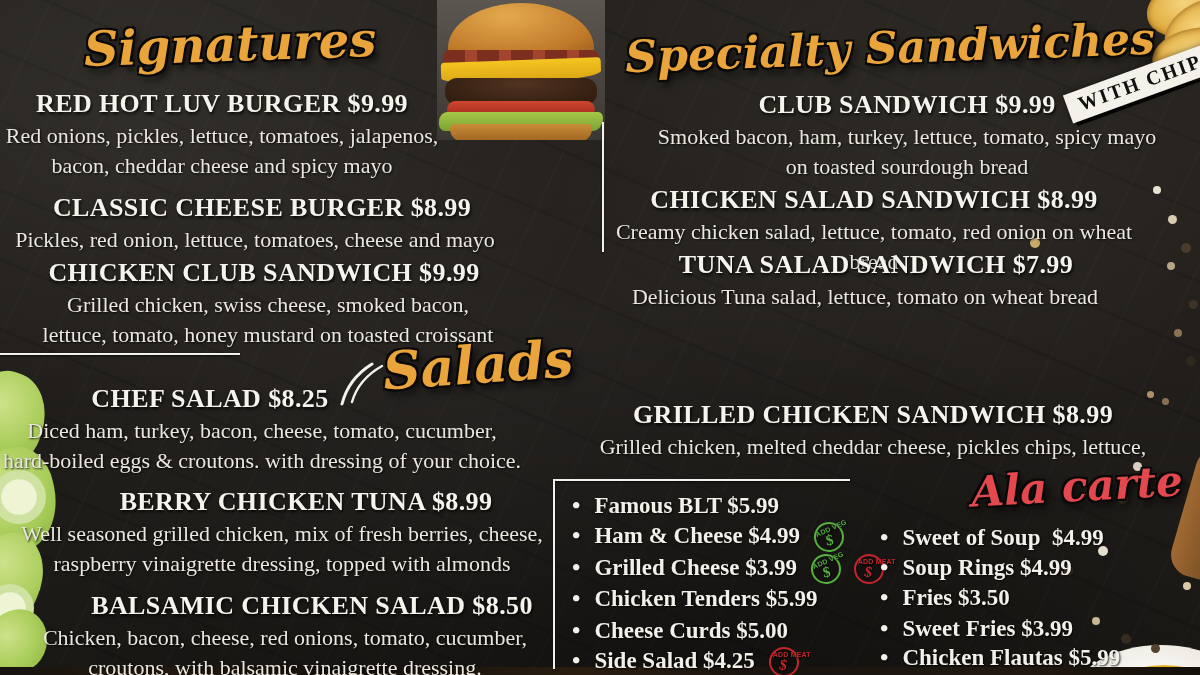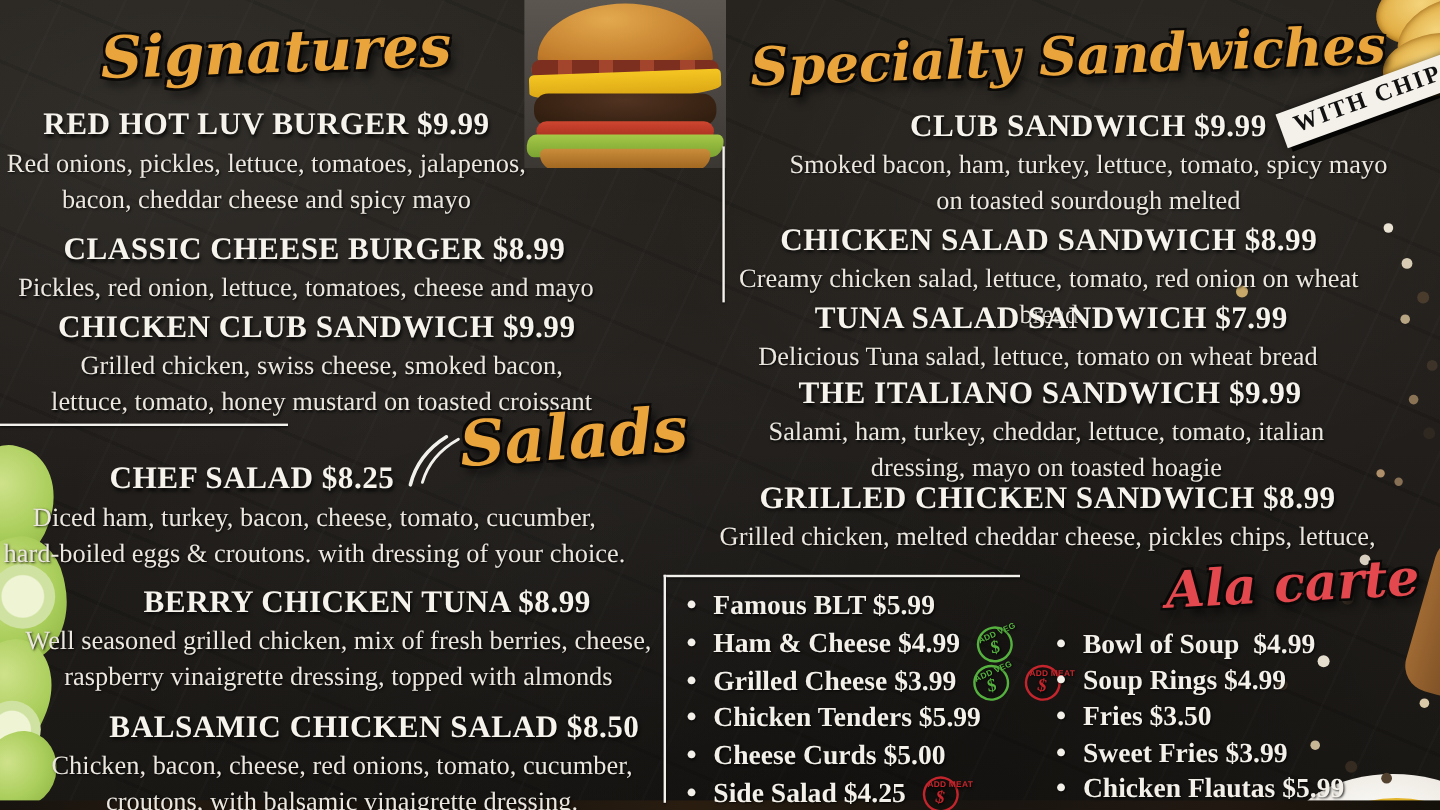--- a/index.html
+++ b/index.html
@@ -204,45 +204,38 @@
     </div>
   </div>
 
   <div class="col" id="col-right">
     <div class="script orange" style="left:0; width:550px; top:22px; font-size:44px; transform:rotate(-2deg);">Specialty Sandwiches</div>
 
     <div class="mi" style="top:88px">
       <div class="head" style="transform:translateX(17px)"><span>CLUB SANDWICH</span> <span>$9.99</span></div>
       <div class="desc" style="transform:translateX(17px)">
         <div>Smoked bacon, ham, turkey, lettuce, tomato, spicy mayo</div>
-        <div>on toasted sourdough melted</div>
+        <div>on toasted sourdough bread</div>
       </div>
     </div>
 
     <div class="mi" style="top:183px">
       <div class="head" style="transform:translateX(-16px)"><span>CHICKEN SALAD SANDWICH</span> <span>$8.99</span></div>
       <div class="desc" style="transform:translateX(-16px)">
         <div>Creamy chicken salad, lettuce, tomato, red onion on wheat bread</div>
       </div>
     </div>
 
     <div class="mi" style="top:248px">
       <div class="head" style="transform:translateX(-14px)"><span>TUNA SALAD SANDWICH</span> <span>$7.99</span></div>
       <div class="desc" style="transform:translateX(-25px)">
         <div>Delicious Tuna salad, lettuce, tomato on wheat bread</div>
       </div>
     </div>
 
-    <div class="mi" style="top:311px">
-      <div class="head" style="transform:translateX(-15px)"><span>THE ITALIANO SANDWICH</span> <span>$9.99</span></div>
-      <div class="desc" style="transform:translateX(-18px)">
-        <div>Salami, ham, turkey, cheddar, lettuce, tomato, italian</div>
-        <div>dressing, mayo on toasted hoagie</div>
-      </div>
-    </div>
 
     <div class="mi" style="top:398px">
       <div class="head" style="transform:translateX(-17px)"><span>GRILLED CHICKEN SANDWICH</span> <span>$8.99</span></div>
       <div class="desc" style="transform:translateX(-17px)">
         <div>Grilled chicken, melted cheddar cheese, pickles chips, lettuce,</div>
       </div>
     </div>
   </div>
 
   <div id="ribbon">WITH CHIPS</div>
@@ -269,21 +262,21 @@
     <div class="bx-row" style="left:572px; top:647px;">
       <span class="blt"></span><span>Side Salad</span> <span>$4.25</span>
       <span class="badge meat"><span class="arc">ADD MEAT</span><span class="dol">$</span></span>
     </div>
   </div>
 
   <div class="script redscript" style="left:962px; top:462px; width:230px; font-size:42px; transform:rotate(-3deg);">Ala carte</div>
 
   <div>
     <div class="bx-row" style="left:880px; top:524px;">
-      <span class="blt"></span><span>Bowl of Soup</span>&nbsp; <span>$4.99</span>
+      <span class="blt"></span><span>Sweet of Soup</span>&nbsp; <span>$4.99</span>
     </div>
     <div class="bx-row" style="left:880px; top:554px;">
       <span class="blt"></span><span>Soup Rings</span> <span>$4.99</span>
     </div>
     <div class="bx-row" style="left:880px; top:584px;">
       <span class="blt"></span><span>Fries</span> <span>$3.50</span>
     </div>
     <div class="bx-row" style="left:880px; top:615px;">
       <span class="blt"></span><span>Sweet Fries</span> <span>$3.99</span>
     </div>

